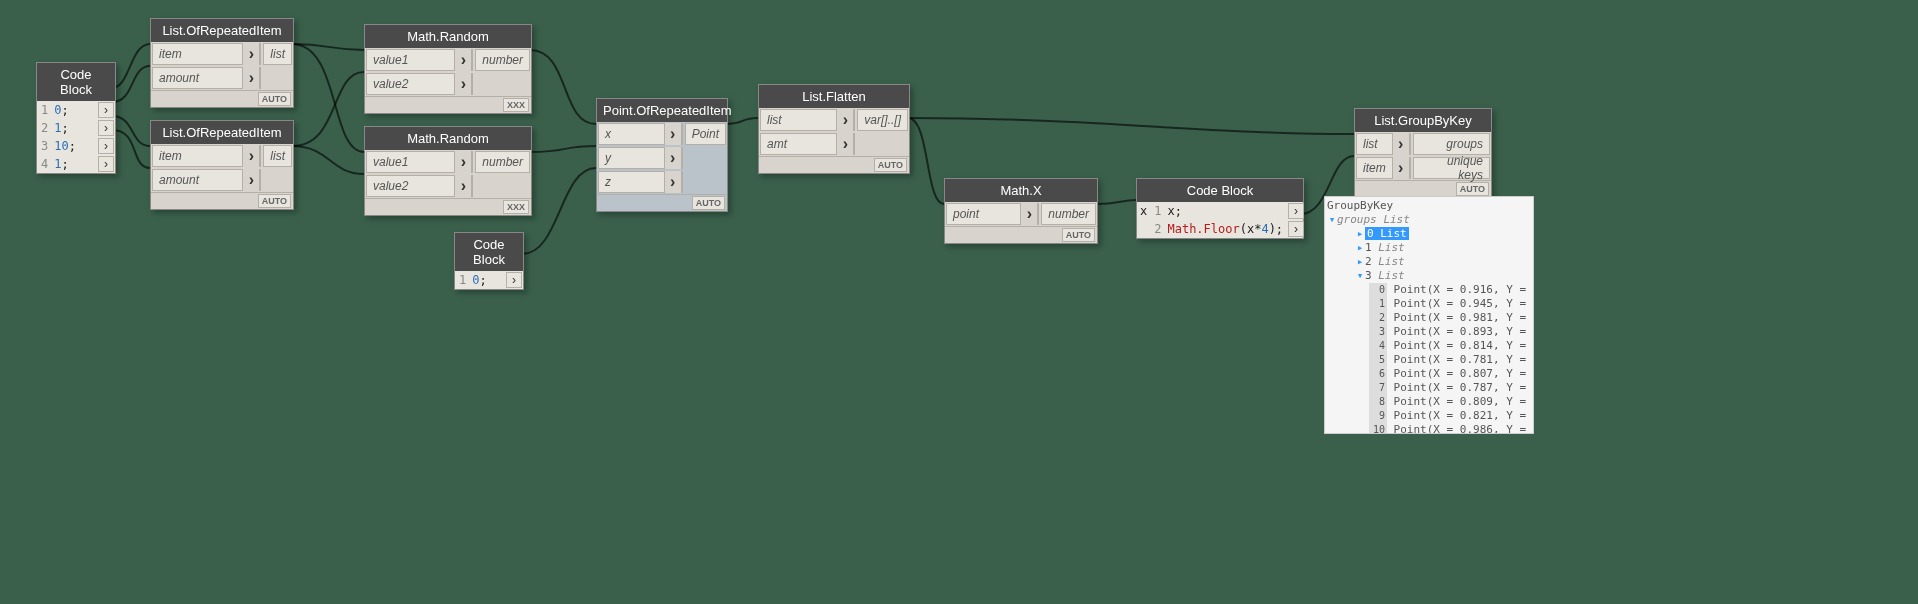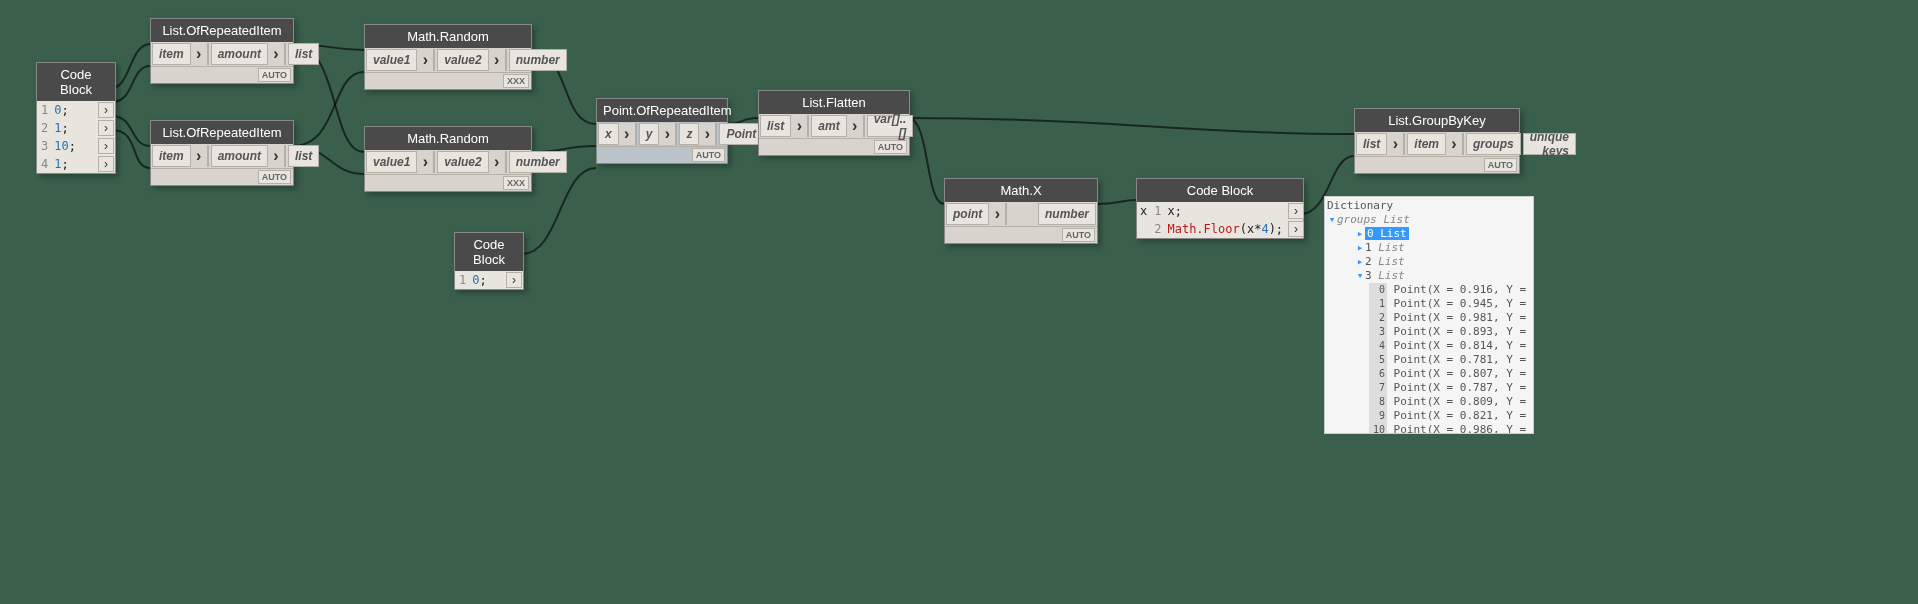--- a/index.html
+++ b/index.html
@@ -27,21 +27,21 @@
   }
   .node-header {
     background: #4a4a4a;
     color: #fff;
     padding: 4px 6px;
     font-size: 13px;
     text-align: center;
     font-weight: 500;
   }
   .ports { display: flex; }
-  .port-col { display:flex; flex-direction:row;font-weight:bold;}
+  .port-col { display:flex; flex-direction:column;}
   .port-col.in { flex:1; }
   .port-col.out { }
   .port {
     display: flex;
     align-items: center;
     background: #e8e5de;
     border: 1px solid #b5b0a7;
     margin: 1px;
     height: 22px;
     font-style: italic;
@@ -311,21 +311,21 @@
       <div class="port out">
           <span class="label">Point</span>
         </div>
     </div>
   </div>
   <div class="node-footer">
       <span class="tag">AUTO</span>
     </div>
 </div>
 
-<div class="node" style="left:758px; top:90px; width:152px;">
+<div class="node" style="left:758px; top:84px; width:152px;">
   <div class="node-header">List.Flatten</div>
   <div class="ports">
     <div class="port-col in" style="flex:1;">
       <div class="port in">
           <span class="label">list</span>
           <span class="chev"></span>
         </div>
       <div class="port in">
           <span class="label">amt</span>
           <span class="chev"></span>
@@ -378,21 +378,21 @@
           </div>
       </div>
       <div class="outcol" style="margin-left:auto;">
         <div class="outport"></div>
         <div class="outport"></div>
       </div>
     </div>
   </div>
 </div>
 
-<div class="node" style="left:1354px; top:108px; width:166px;">
+<div class="node" style="left:1354px; top:108px; width:138px;">
   <div class="node-header">List.GroupByKey</div>
   <div class="ports">
     <div class="port-col in" style="flex:1;">
       <div class="port in">
           <span class="label">list</span>
           <span class="chev"></span>
         </div>
       <div class="port in">
           <span class="label">item</span>
           <span class="chev"></span>
@@ -406,21 +406,21 @@
           <span class="label">unique keys</span>
         </div>
     </div>
   </div>
   <div class="node-footer">
       <span class="tag">AUTO</span>
     </div>
 </div>
 
 <div class="preview" style="left:1324px; top:196px; height:238px;">
-  <div class="tree-row"><span>Dictionary</span></div>
+  <div class="tree-row"><span>GroupByKey</span></div>
   <div class="tree-row"><span class="tw">▾</span><span class="kw">groups</span> <span class="kw">List</span></div>
   <div class="tree-row pin"><span class="tw">▸</span><span class="hl"><span>0</span> <span>List</span></span></div>
   <div class="tree-row pin"><span class="tw">▸</span><span>1</span> <span class="kw">List</span></div>
   <div class="tree-row pin"><span class="tw">▸</span><span>2</span> <span class="kw">List</span></div>
   <div class="tree-row pin"><span class="tw">▾</span><span>3</span> <span class="kw">List</span></div>
   <div id="points-container">
       <div class="tree-row pin2"><span class="idx">0</span> Point(X = 0.916, Y = 0.186, Z</div>
       <div class="tree-row pin2"><span class="idx">1</span> Point(X = 0.945, Y = 0.035, Z</div>
       <div class="tree-row pin2"><span class="idx">2</span> Point(X = 0.981, Y = 0.508, Z</div>
       <div class="tree-row pin2"><span class="idx">3</span> Point(X = 0.893, Y = 0.709, Z</div>

